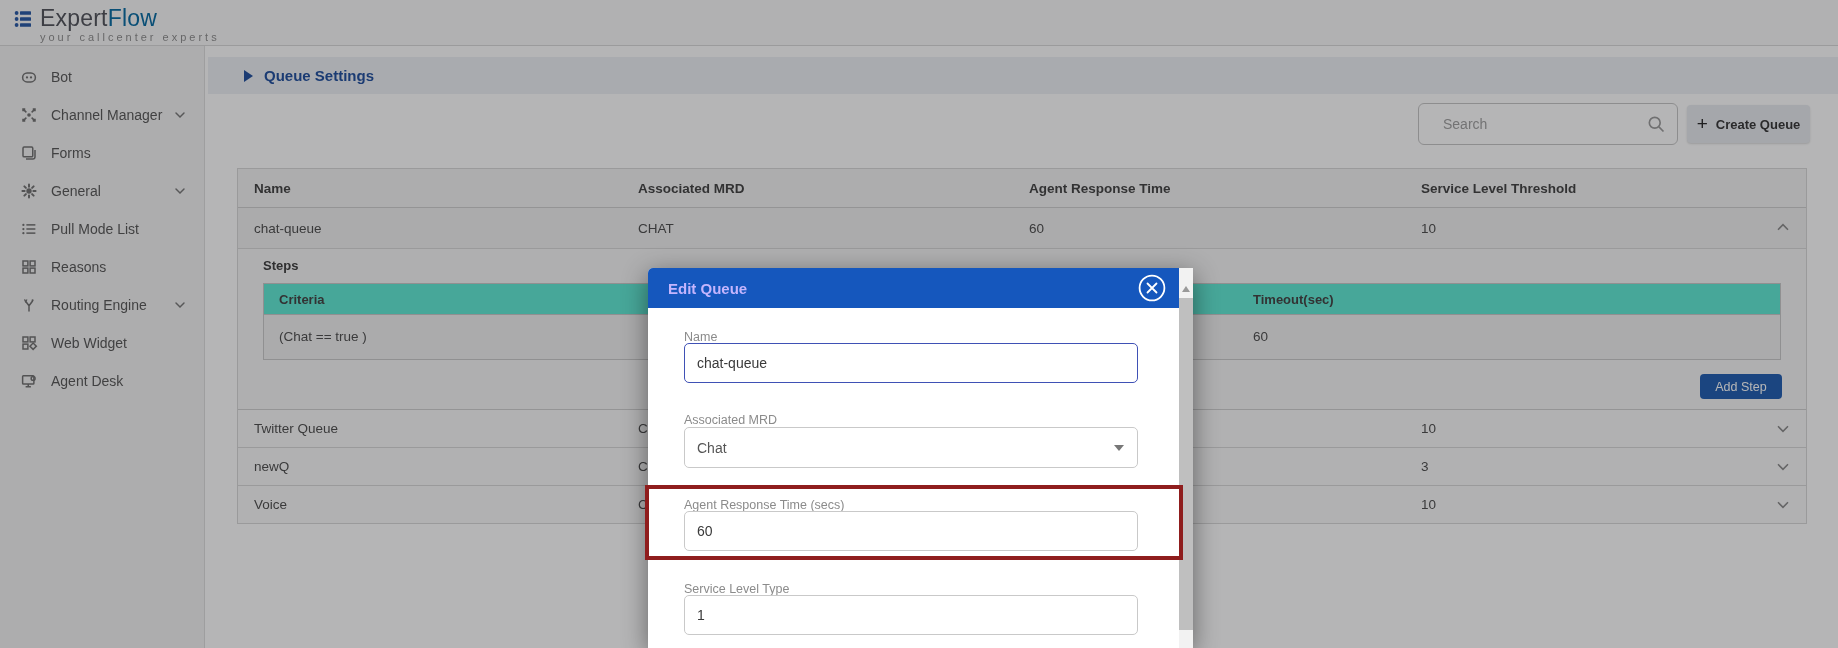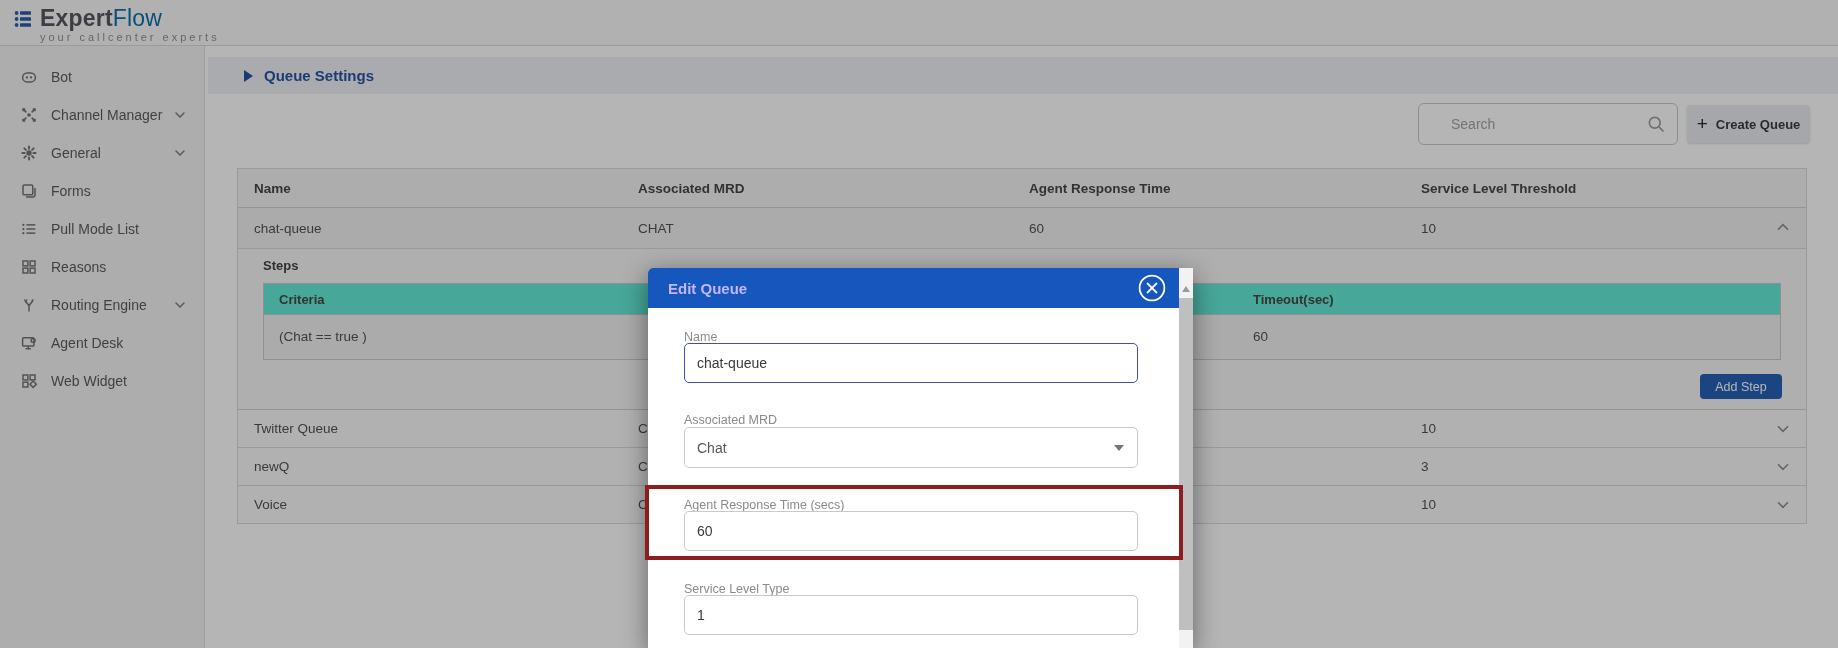--- a/index.html
+++ b/index.html
@@ -4,41 +4,41 @@
 <style>
   * { margin:0; padding:0; box-sizing:border-box; }
   html,body { width:1838px; height:648px; overflow:hidden; background:#fff;
     font-family:"Liberation Sans", sans-serif; }
 
   
   .topbar { position:absolute; left:0; top:0; width:1838px; height:46px;
     background:#fafafa; border-bottom:1px solid #d9d9d9; z-index:2; }
   .logo { position:absolute; left:14px; top:6px; display:flex; gap:6px; }
   .logo-text-line { font-size:23px; line-height:24px; letter-spacing:.2px; }
-  .brand-a { color:#4e5058; font-weight:bold; }
+  .brand-a { color:#4e5058; font-weight:normal; }
   .brand-b { color:#0369a1; font-weight:500; }
   .tagline { font-size:11px; letter-spacing:3px; color:#8b8b8b; margin-top:1px; }
   .user-area { position:absolute; right:0; top:0; height:46px; }
 
   
   .sidebar { position:absolute; left:0; top:46px; width:205px; height:602px;
     background:#f3f3f3; border-right:1px solid #ddd; padding-top:12px; z-index:1; }
   .side-item { position:relative; height:38px; display:flex; align-items:center;
     padding-left:20px; gap:13px; cursor:pointer; }
   .side-item .lbl { font-size:14px; color:#555; }
   .side-item .chev { position:absolute; right:16px; top:11px; }
   .sicon { width:18px; height:18px; flex:0 0 18px; }
 
   
   .strip { position:absolute; left:208px; right:0; top:57px; height:37px;
     background:#edf0f5; display:flex; align-items:center; padding-left:34px; gap:10px; }
   .strip-title { color:#1c4c9c; font-weight:bold; font-size:15px; }
   .search-wrap { position:absolute; left:1418px; top:103px; width:260px; height:42px; }
   .search-input { width:100%; height:100%; border:1px solid #c4c4c4; border-radius:6px;
-    background:#fff; padding:0 40px 0 32px; font-size:14px; color:#0369a1;
+    background:#fff; padding:0 40px 0 24px; font-size:14px; color:#0369a1;
     font-family:"Liberation Sans", sans-serif; }
   .search-input::placeholder { color:#9e9e9e; }
   .search-ico { position:absolute; right:12px; top:11px; }
   .create-btn { position:absolute; left:1687px; top:105px; width:123px; height:38px;
     background:#e7eaef; border:none; border-radius:4px; display:flex; align-items:center;
     justify-content:center; gap:8px; font-size:13px; font-weight:bold; color:#333;
     cursor:pointer; box-shadow:0 1px 2px rgba(0,0,0,.15); font-family:"Liberation Sans", sans-serif; }
   .create-btn .plus { font-size:19px; font-weight:400; color:#222; line-height:18px; }
 
   
@@ -141,38 +141,38 @@
     </svg>
     <span class="lbl">Channel Manager</span>
     <span class="chev">
       <svg width="16" height="16" viewBox="0 0 24 24">
           <path d="M6 9l6 6 6-6" fill="none" stroke="#777" stroke-width="2.2" stroke-linecap="round"></path>
         </svg>
     </span>
   </div>
   <div class="side-item">
     <svg class="sicon" viewBox="0 0 24 24">
+      <rect x="4" y="4" width="13" height="13" rx="1.5" fill="none" stroke="#6f6f6f" stroke-width="2"></rect>
+      <path d="M20 8v9a3 3 0 0 1-3 3h-9" fill="none" stroke="#6f6f6f" stroke-width="2"></path>
+    </svg>
+    <span class="lbl">Forms</span>
+  </div>
+  <div class="side-item">
+    <svg class="sicon" viewBox="0 0 24 24">
       <circle cx="12" cy="12" r="3.6" fill="#6f6f6f"></circle>
       <g stroke="#6f6f6f" stroke-width="2.6" stroke-linecap="round">
         <path d="M12 3.2v3M12 17.8v3M3.2 12h3M17.8 12h3M5.8 5.8l2.1 2.1M16.1 16.1l2.1 2.1M18.2 5.8l-2.1 2.1M7.9 16.1l-2.1 2.1"></path>
       </g>
     </svg>
     <span class="lbl">General</span>
     <span class="chev">
       <svg width="16" height="16" viewBox="0 0 24 24">
           <path d="M6 9l6 6 6-6" fill="none" stroke="#777" stroke-width="2.2" stroke-linecap="round"></path>
         </svg>
     </span>
-  </div>
-  <div class="side-item">
-    <svg class="sicon" viewBox="0 0 24 24">
-      <rect x="4" y="4" width="13" height="13" rx="1.5" fill="none" stroke="#6f6f6f" stroke-width="2"></rect>
-      <path d="M20 8v9a3 3 0 0 1-3 3h-9" fill="none" stroke="#6f6f6f" stroke-width="2"></path>
-    </svg>
-    <span class="lbl">Forms</span>
   </div>
   <div class="side-item">
     <svg class="sicon" viewBox="0 0 24 24">
       <g fill="#6f6f6f">
           <circle cx="4.5" cy="6.5" r="1.5"></circle>
           <circle cx="4.5" cy="12" r="1.5"></circle>
           <circle cx="4.5" cy="17.5" r="1.5"></circle>
       <rect x="8.5" y="5.5" width="12" height="2"></rect>
           <rect x="8.5" y="11" width="12" height="2"></rect>
           <rect x="8.5" y="16.5" width="12" height="2"></rect>
@@ -202,37 +202,37 @@
     <span class="lbl">Routing Engine</span>
     <span class="chev">
       <svg width="16" height="16" viewBox="0 0 24 24">
           <path d="M6 9l6 6 6-6" fill="none" stroke="#777" stroke-width="2.2" stroke-linecap="round"></path>
         </svg>
     </span>
   </div>
   <div class="side-item">
     <svg class="sicon" viewBox="0 0 24 24">
       <g fill="none" stroke="#6f6f6f" stroke-width="2">
-        <rect x="3.5" y="5" width="15" height="11" rx="1"></rect>
-        <path d="M11 16v3.5M7.5 19.5h7"></path>
-        <circle cx="17.5" cy="8.5" r="2.6"></circle>
-      </g>
-    </svg>
-    <span class="lbl">Agent Desk</span>
-  </div>
-  <div class="side-item">
-    <svg class="sicon" viewBox="0 0 24 24">
-      <g fill="none" stroke="#6f6f6f" stroke-width="2">
         <rect x="4" y="4" width="6.5" height="6.5"></rect>
           <rect x="13.5" y="4" width="6.5" height="6.5"></rect>
         <rect x="4" y="13.5" width="6.5" height="6.5"></rect>
         <rect x="14.5" y="13.2" width="6" height="6" transform="rotate(45 17.5 16.2)"></rect>
       </g>
     </svg>
     <span class="lbl">Web Widget</span>
+  </div>
+  <div class="side-item">
+    <svg class="sicon" viewBox="0 0 24 24">
+      <g fill="none" stroke="#6f6f6f" stroke-width="2">
+        <rect x="3.5" y="5" width="15" height="11" rx="1"></rect>
+        <path d="M11 16v3.5M7.5 19.5h7"></path>
+        <circle cx="17.5" cy="8.5" r="2.6"></circle>
+      </g>
+    </svg>
+    <span class="lbl">Agent Desk</span>
   </div>
 </div>
 
 <div class="strip">
   <svg width="12" height="14" viewBox="0 0 12 14">
     <polygon points="2,1 11,7 2,13" fill="#1c4c9c"></polygon>
   </svg>
   <span class="strip-title">Queue Settings</span>
 </div>
 

